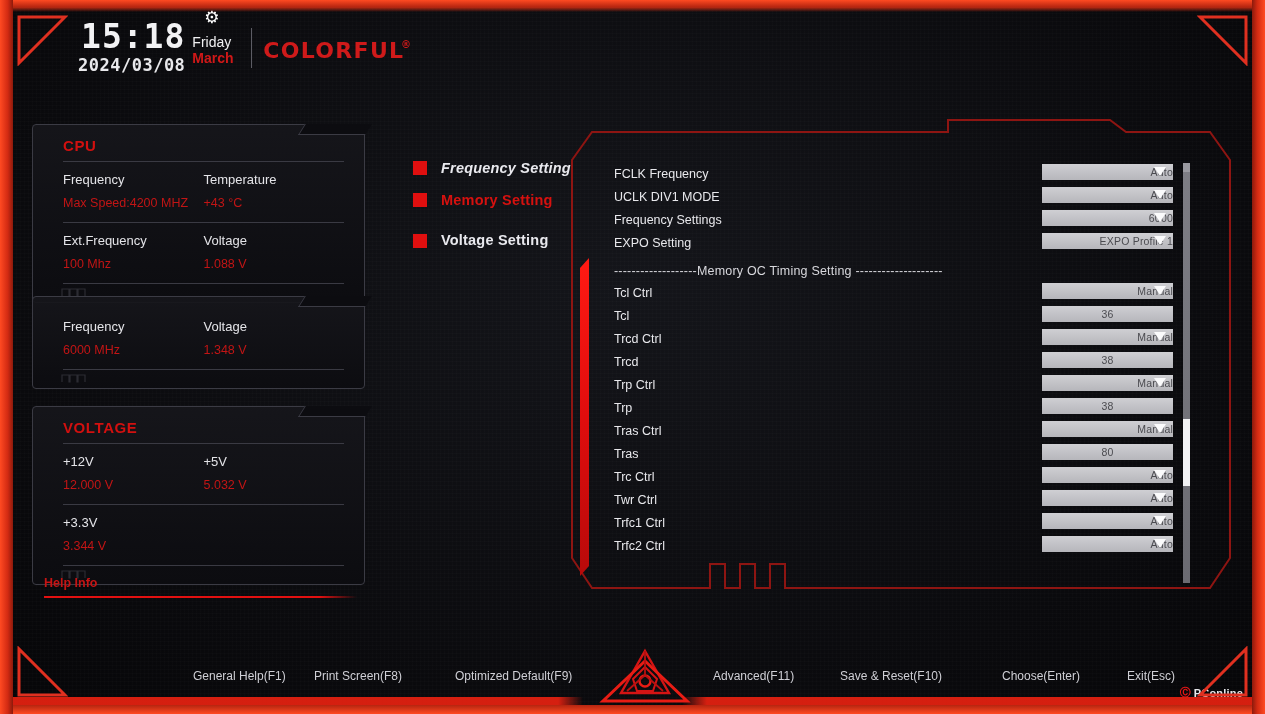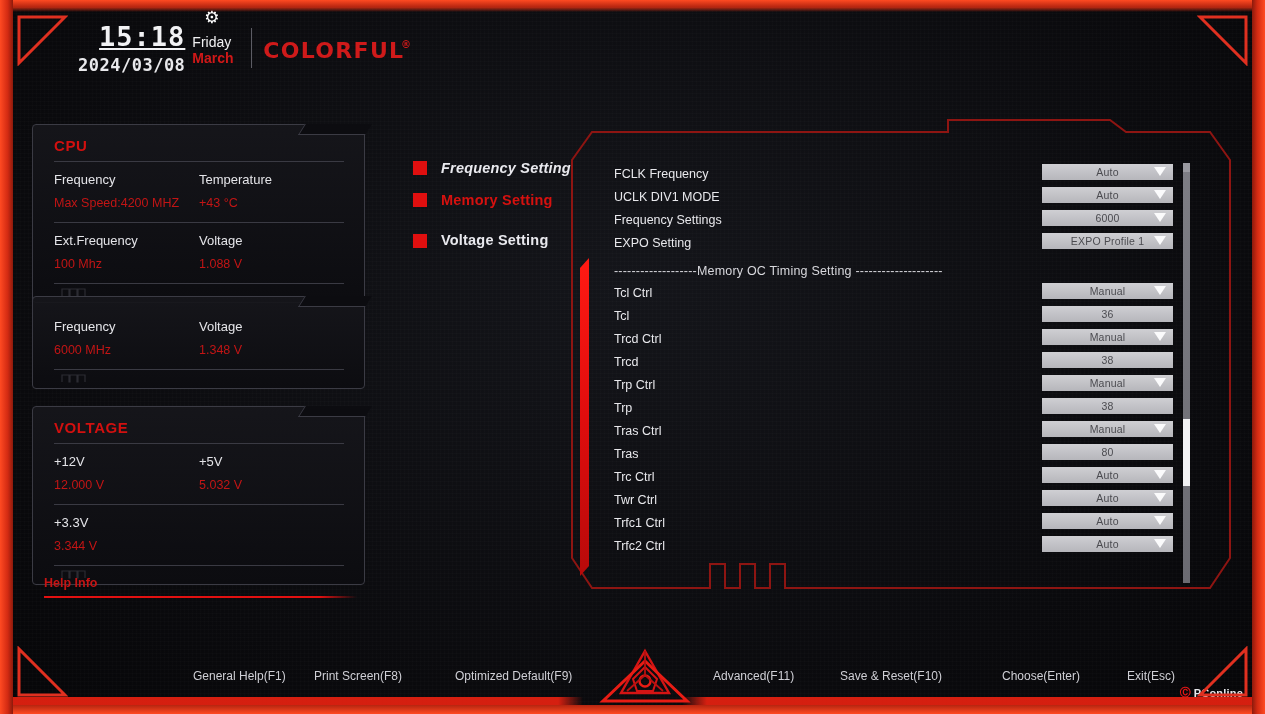--- a/index.html
+++ b/index.html
@@ -43,22 +43,22 @@
   .corner-bl { left: 16px; bottom: 16px; transform: scaleY(-1); }
   .corner-br { right: 16px; bottom: 16px; transform: scale(-1,-1); }
 
   
   #header { position: absolute; left: 0; top: 0; width: 1265px; height: 96px; z-index: 10; }
 
   .clock-block { position: absolute; left: 78px; top: 22px; display: flex; align-items: flex-start; }
   .clock-times { display: flex; flex-direction: column; align-items: flex-end; }
   .clock-time {
     font-family: "DejaVu Sans Mono", monospace;
-    font-size: 27px; font-weight: 700; letter-spacing: 1px;
-    color: #f2f2f4; line-height: 30px; text-decoration: underline;
+    font-size: 33px; font-weight: 700; letter-spacing: 1px;
+    color: #f2f2f4; line-height: 30px;
   }
   .clock-date {
     font-family: "DejaVu Sans Mono", monospace;
     font-size: 17px; font-weight: 700; letter-spacing: 0.5px;
     color: #e9e9ec; line-height: 20px; margin-top: 3px;
   }
   .clock-dw { position: relative; margin-left: 7px; padding-top: 1px; width: 52px; }
   .gear-icon { position: absolute; left: 12px; top: -13px; color: #fff; font-size: 17px; line-height: 17px; }
   .day-name { font-size: 14px; color: #f0f0f2; line-height: 16px; margin-top: 11px; }
   .month-name { font-size: 14px; color: #d01818; line-height: 16px; font-weight: 600; }
@@ -91,21 +91,21 @@
     background: linear-gradient(180deg, #ff1d14 0%, #e40d0d 55%, #cc0a0a 100%);
     box-shadow: 0 0 14px rgba(255,25,20,0.45);
   }
   .tab.active .tab-frame::before, .tab.active .tab-frame::after { display: none; }
 
   
   .info-panel {
     position: absolute; left: 32px; width: 333px;
     border: 1px solid #3b3b44; border-radius: 4px;
     background: linear-gradient(180deg, rgba(22,22,27,0.92), rgba(12,12,16,0.95));
-    padding: 12px 20px 18px 21px;
+    padding: 12px 20px 18px 30px;
   }
   .info-panel::after {
     content: ""; position: absolute; right: -1px; top: -1px;
     width: 66px; height: 10px;
     background: #0c0c10;
     border-left: 1px solid #3b3b44; border-bottom: 1px solid #3b3b44;
     transform: skewX(-32deg); transform-origin: bottom right;
   }
   .zigzag { position: absolute; left: 28px; bottom: 5px; width: 44px; height: 11px; opacity: .55; }
   .panel-title {
@@ -152,21 +152,21 @@
   .rows-viewport {
     position: absolute; left: 44px; top: 44px; width: 578px; height: 420px;
     z-index: 3; overflow: hidden;
   }
   .row { position: relative; height: 23px; display: flex; align-items: center; }
   .row-label { font-size: 12.5px; color: #e8e8ec; white-space: nowrap; }
   .row.section .row-label { color: #d8d8dd; letter-spacing: .2px; }
   .row-control {
     position: absolute; right: 19px; top: 2px; width: 131px; height: 16px;
     background: linear-gradient(180deg,#cfcfd3 0%, #b6b6bb 100%);
-    display: flex; align-items: center; justify-content: center;
+    display: flex; align-items: center; justify-content: flex-end;
     cursor: pointer;
   }
   .row-control .val {
     font-size: 10.5px; color: #4b4b50; letter-spacing: .2px; line-height: 16px;
   }
   .row-control .caret {
     position: absolute; right: 7px; top: 3px;
     width: 0; height: 0; border-left: 6px solid transparent; border-right: 6px solid transparent;
     border-top: 9px solid #fbfbfc;
   }

